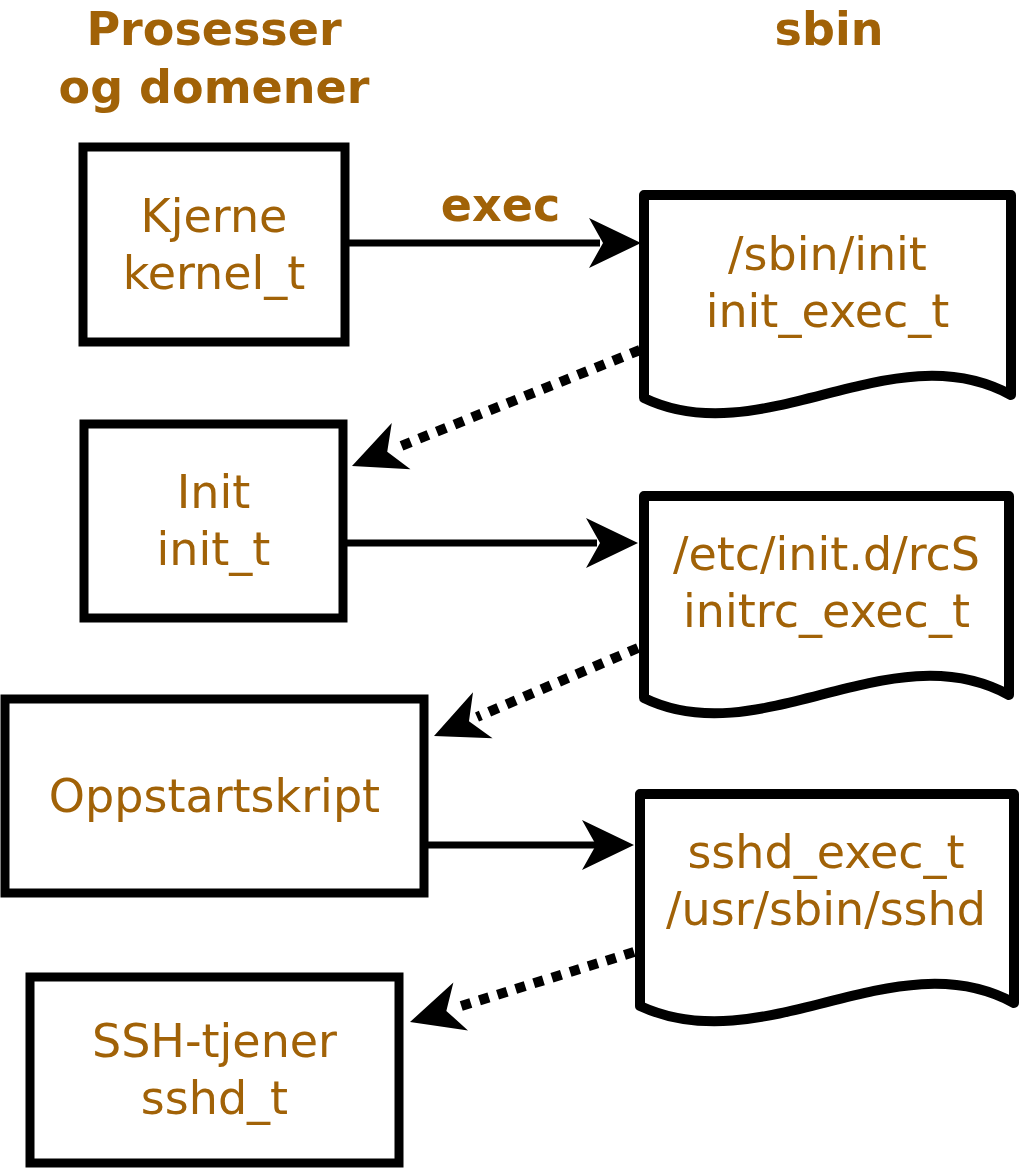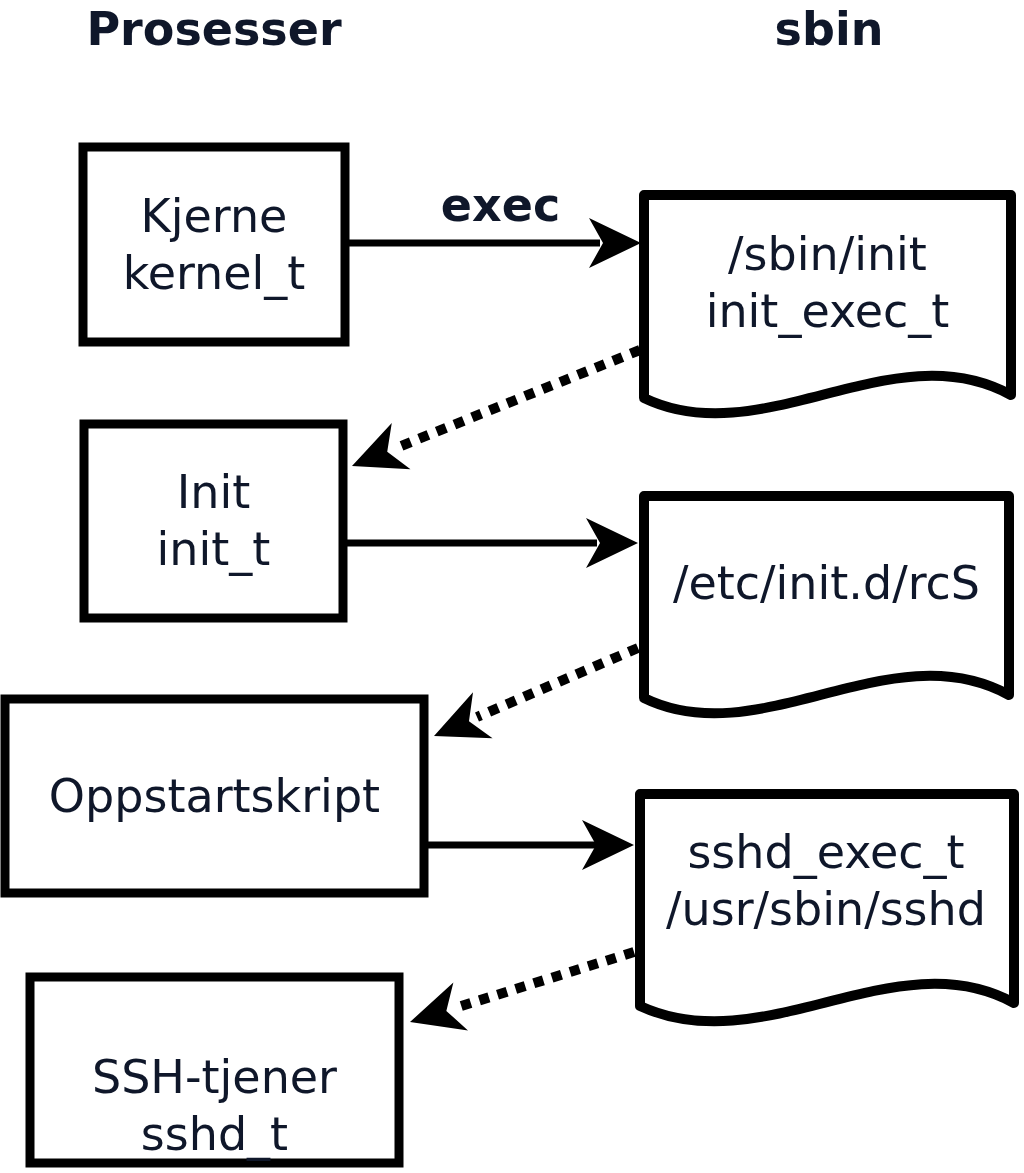--- a/index.html
+++ b/index.html
@@ -2,21 +2,21 @@
 <html><head>
 <meta charset="utf-8">
 <style>
   html, body { margin: 0; padding: 0; background: #ffffff; }
   .stage {
     position: relative;
     width: 1024px;
     height: 1173px;
     background: #ffffff;
     font-family: "DejaVu Sans", "Liberation Sans", sans-serif;
-    color: #0f172a;
+    color: #a16207;
     overflow: hidden;
   }
   .stage svg { position: absolute; left: 0; top: 0; }
 
   .col-header {
     position: absolute;
     top: 0;
     width: 350px;
     font-size: 46px;
     font-weight: bold;
@@ -95,47 +95,49 @@
       <path class="arrowhead" transform="translate(434,736) rotate(157)" d="M 0 0 L -53 -25 L -38 0 L -53 25 Z"></path>
     </g>
     <g>
       <line class="dotline" x1="634" y1="952" x2="455" y2="1008"></line>
       <path class="arrowhead" transform="translate(410,1022) rotate(163)" d="M 0 0 L -53 -25 L -38 0 L -53 25 Z"></path>
     </g>
   </svg>
 
   <div class="col-header left">
     <div>Prosesser</div>
+    <div>og domener</div>
   </div>
   <div class="col-header right">
     <div>sbin</div>
   </div>
 
   <div class="node-label" style="left:83px; top:147px; width:262px; height:195px;">
     <div>Kjerne</div>
     <div>kernel_t</div>
   </div>
   <div class="node-label" style="left:84px; top:424px; width:259px; height:194px;">
     <div>Init</div>
     <div>init_t</div>
   </div>
   <div class="node-label" style="left:5px; top:699px; width:419px; height:194px;">
     <div>Oppstartskript</div>
   </div>
-  <div class="node-label" style="left:30px; top:977px; width:369px; height:186px;justify-content:flex-end;">
+  <div class="node-label" style="left:30px; top:977px; width:369px; height:186px;">
     <div>SSH-tjener</div>
     <div>sshd_t</div>
   </div>
 
   <div class="node-label" style="left:644px; top:195px; width:367px; height:176px;justify-content:center;">
     <div>/sbin/init</div>
     <div>init_exec_t</div>
   </div>
   <div class="node-label" style="left:644px; top:496px; width:365px; height:174px;">
     <div>/etc/init.d/rcS</div>
+    <div>initrc_exec_t</div>
   </div>
   <div class="node-label" style="left:640px; top:794px; width:372px; height:174px;">
     <div>sshd_exec_t</div>
     <div>/usr/sbin/sshd</div>
   </div>
 
   <div class="edge-label">exec</div>
 
 </div>
 

